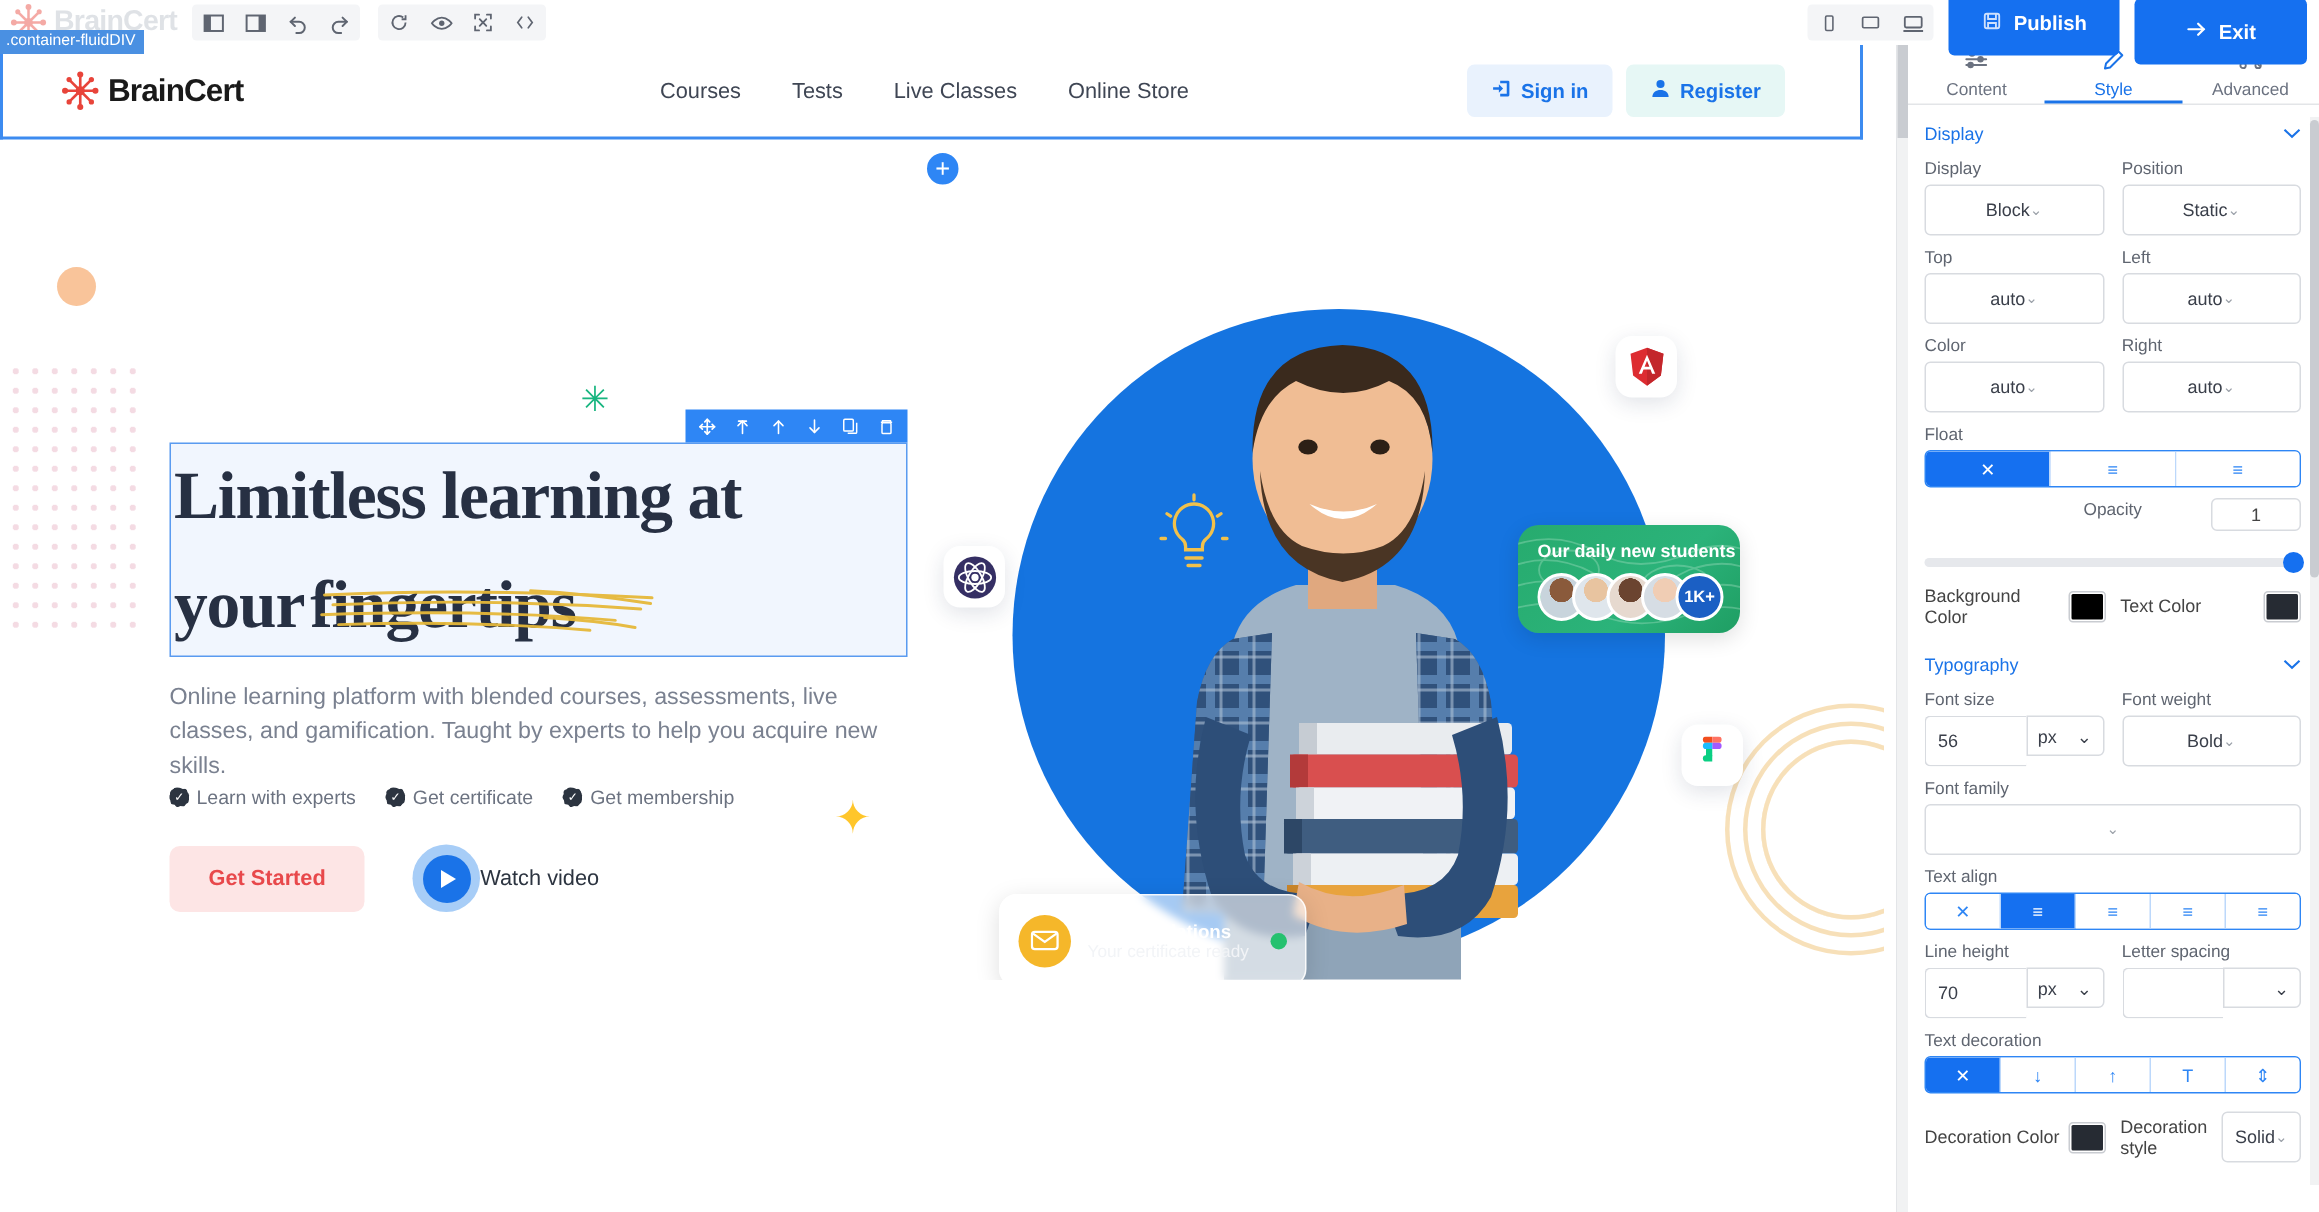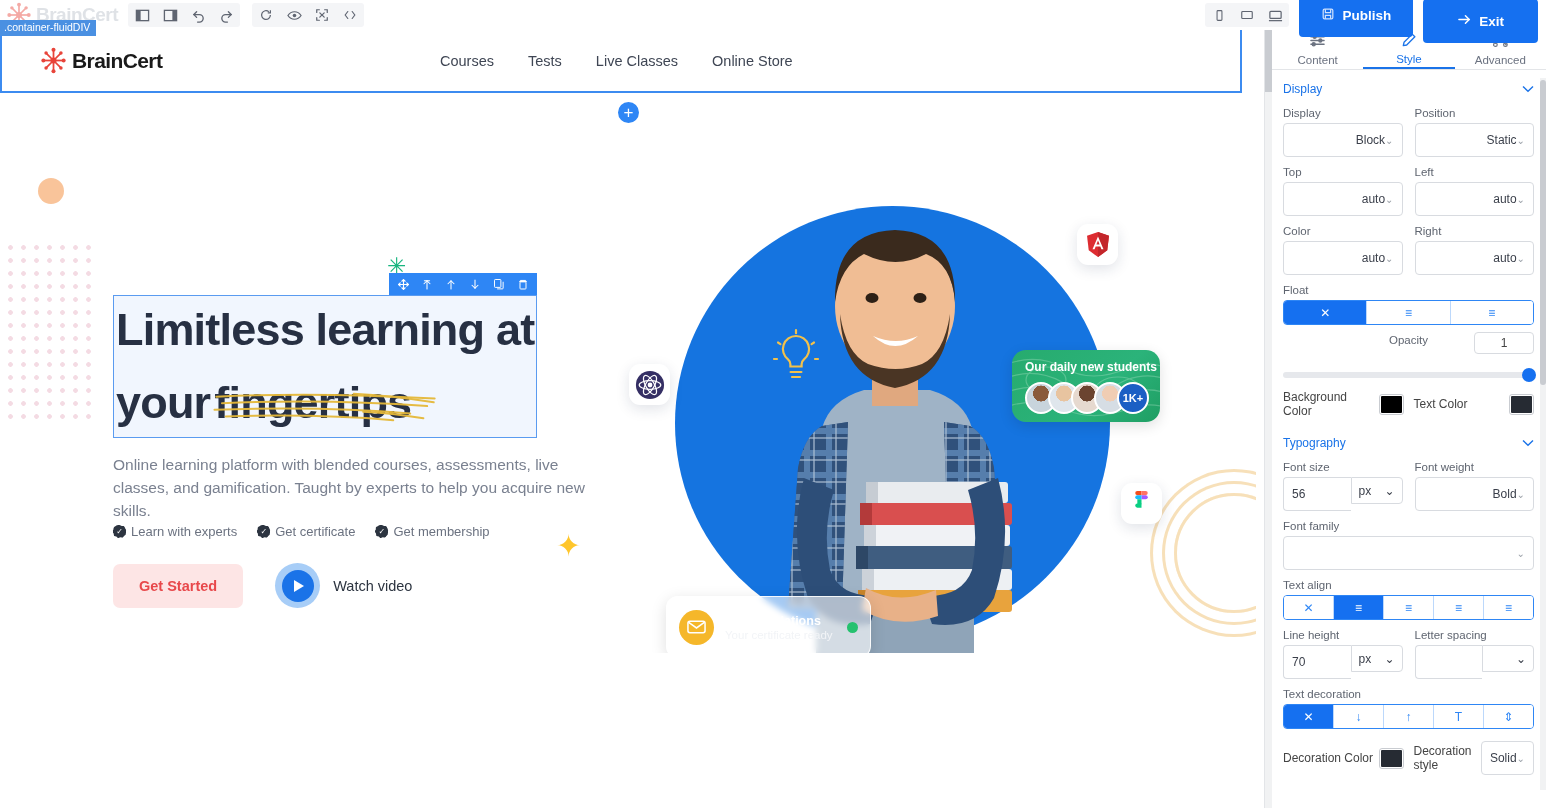--- a/index.html
+++ b/index.html
@@ -112,21 +112,21 @@
   .deco-rings {
     position: absolute; right: -38px; top: 400px; width: 120px; height: 120px;
     border-radius: 50%;
     border: 3px solid #f6d9a8;
     box-shadow: 0 0 0 9px #fff, 0 0 0 12px #f6d9a8, 0 0 0 21px #fff, 0 0 0 24px #f6d9a8;
     opacity: .8;
   }
 
   
   .heading-wrap {
-    position: absolute; left: 113px; top: 202px; width: 424px;
+    position: absolute; left: 113px; top: 202px; width: 492px; font-family: Liberation Serif, serif;
   }
   .sel-toolbar {
     position: absolute; right: 0; top: -22px; height: 22px;
     background: #2e86f5; display: flex; align-items: center;
     padding: 0 2px; z-index: 12;
   }
   .sel-toolbar .st-btn {
     width: 24px; height: 22px; display: flex; align-items: center;
     justify-content: center; color: #fff; cursor: pointer;
   }
@@ -166,21 +166,21 @@
     clip-path: polygon(50% 0%,68% 8%,87% 7%,93% 25%,107% 38%,100% 56%,
                        104% 75%,86% 83%,75% 98%,56% 95%,38% 102%,26% 88%,
                        7% 84%,4% 65%,-6% 50%,3% 33%,0% 14%,18% 9%,30% -4%);
   }
   .hero-cta { position: absolute; left: 113px; top: 470px; display: flex; align-items: center; gap: 32px; }
   .btn-getstarted {
     background: #fde5e5; color: #e8484b; border: none; border-radius: 7px;
     padding: 14px 26px; font-size: 14.5px; font-weight: bold; cursor: pointer;
     font-family: "Liberation Sans", sans-serif;
   }
-  .watch { display: flex; align-items: center; gap: 13px; cursor: pointer; }
+  .watch { display: flex; align-items: center; cursor: pointer; }
   .play-outer {
     width: 45px; height: 45px; border-radius: 50%; background: #a7cdf7;
     display: flex; align-items: center; justify-content: center;
   }
   .play-inner {
     width: 32px; height: 32px; border-radius: 50%; background: #1a73e8;
     display: flex; align-items: center; justify-content: center;
   }
   .play-inner::after {
     content: ""; border-left: 10px solid #fff; border-top: 6.5px solid transparent;
@@ -282,21 +282,21 @@
   .panel-body { padding: 12px 12px 0 18px; height: 730px; overflow: hidden; position: relative; }
   .section-head {
     display: flex; align-items: center; justify-content: space-between;
     color: #1a73e8; font-size: 12px; margin-bottom: 11px; cursor: pointer;
   }
   .row2 { display: flex; gap: 12px; margin-bottom: 9px; }
   .fld { flex: 1; }
   .fld-lbl { font-size: 11.5px; color: #5f6570; margin-bottom: 4px; }
   .sel {
     height: 27px; border: 1px solid #d8dbe0; border-radius: 4px; background: #fff;
-    display: flex; align-items: center; justify-content: flex-end;
+    display: flex; align-items: center; justify-content: center;
     padding: 16px 8px; font-size: 12px; color: #3a3f4a; cursor: pointer;
   }
   .sel .cv { color: #9aa0a8; font-size: 10px; }
   .inp {
     height: 27px; border: 1px solid #d8dbe0; border-radius: 4px; background: #fff;
     display: flex; align-items: center; padding: 16px 8px; font-size: 12px; color: #3a3f4a;
   }
   .seg {
     display: flex; height: 25px; border-radius: 4px; overflow: hidden;
     border: 1px solid #2e86f5;
@@ -501,20 +501,40 @@
       <span class="logo-text">BrainCert</span>
     </div>
 
     <nav class="site-nav">
       <a href="#">Courses</a>
       <a href="#">Tests</a>
       <a href="#">Live Classes</a>
       <a href="#">Online Store</a>
     </nav>
 
+    <div class="header-actions">
+      <div class="hdr-btn signin">
+        <span>
+          <svg width="14" height="14" viewBox="0 0 16 16" fill="#1a73e8">
+              <path d="M7 2h6a1 1 0 0 1 1 1v10a1 1 0 0 1-1 1H7v-2h5V4H7z"></path>
+              <path d="M6 4.8L9.2 8 6 11.2V9H1.6V7H6z"></path>
+            </svg>
+        </span>
+        <span>Sign in</span>
+      </div>
+      <div class="hdr-btn register">
+        <span>
+          <svg width="14" height="14" viewBox="0 0 16 16" fill="#1a73e8">
+              <circle cx="8" cy="4.6" r="3.1"></circle>
+              <path d="M1.8 14.5c0-3.3 2.8-5.3 6.2-5.3s6.2 2 6.2 5.3z"></path>
+            </svg>
+        </span>
+        <span>Register</span>
+      </div>
+    </div>
   </div>
 
   <div class="add-block-btn">+</div>
 
   <div class="hero">
 
     <div class="deco-circle-orange"></div>
     <div class="deco-dots"></div>
     <div class="deco-star">✳</div>
     <div class="deco-diamond">✦</div>

